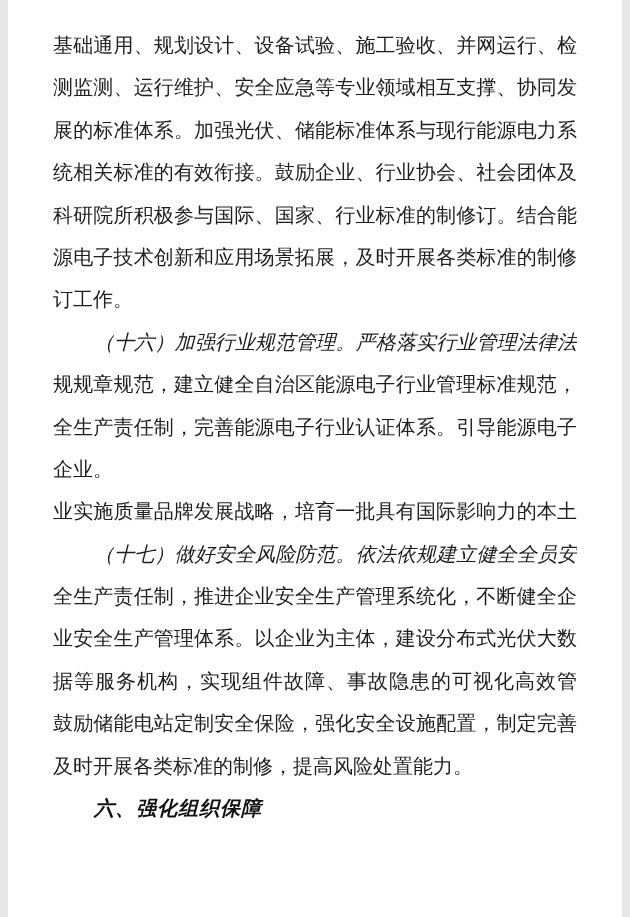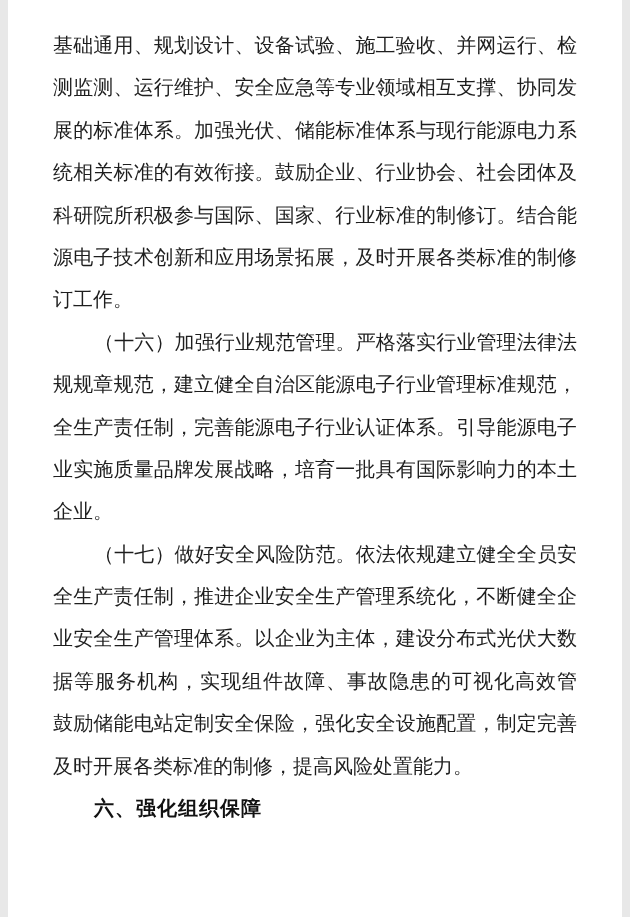--- a/index.html
+++ b/index.html
@@ -18,21 +18,21 @@
     color: #1e1e1e;
   }
   .para { margin: 0; padding: 0; }
   .line {
     text-align: justify;
     text-justify: inter-ideograph;
     height: 42.4px;
     overflow: hidden;
   }
   .line.full { text-align-last: justify; }
-  .line.indent { padding-left: 41px; }
+  .line.indent { padding-left: 41px; font-style: italic; }
   .seg-lead { font-weight: 500; }
   .line.heading {
     font-family: "Liberation Sans", "DejaVu Sans", sans-serif;
     font-weight: 700;
     color: #111111;
     letter-spacing: 1px;
     text-align: center;
     text-align-last: left;
   }
 </style>
@@ -47,22 +47,22 @@
         <div class="line full"><span class="seg-body">展的标准体系。加强光伏、储能标准体系与现行能源电力系</span></div>
         <div class="line full"><span class="seg-body">统相关标准的有效衔接。鼓励企业、行业协会、社会团体及</span></div>
         <div class="line full"><span class="seg-body">科研院所积极参与国际、国家、行业标准的制修订。结合能</span></div>
         <div class="line full"><span class="seg-body">源电子技术创新和应用场景拓展，及时开展各类标准的制修</span></div>
         <div class="line"><span class="seg-body">订工作。</span></div>
       </div>
       <div class="para">
         <div class="line full indent"><span class="seg-lead">（十六）加强行业规范管理。</span><span class="seg-body">严格落实行业管理法律法</span></div>
         <div class="line full"><span class="seg-body">规规章规范，建立健全自治区能源电子行业管理标准规范，</span></div>
         <div class="line full"><span class="seg-body">全生产责任制，完善能源电子行业认证体系。引导能源电子企</span></div>
+        <div class="line"><span class="seg-body">企业。</span></div>
         <div class="line full"><span class="seg-body">业实施质量品牌发展战略，培育一批具有国际影响力的本土</span></div>
-        <div class="line"><span class="seg-body">企业。</span></div>
       </div>
       <div class="para">
         <div class="line full indent"><span class="seg-lead">（十七）做好安全风险防范。</span><span class="seg-body">依法依规建立健全全员安</span></div>
         <div class="line full"><span class="seg-body">全生产责任制，推进企业安全生产管理系统化，不断健全企</span></div>
         <div class="line full"><span class="seg-body">业安全生产管理体系。以企业为主体，建设分布式光伏大数</span></div>
         <div class="line full"><span class="seg-body">据等服务机构，实现组件故障、事故隐患的可视化高效管理。</span></div>
         <div class="line full"><span class="seg-body">鼓励储能电站定制安全保险，强化安全设施配置，制定完善</span></div>
         <div class="line"><span class="seg-body">及时开展各类标准的制修，提高风险处置能力。</span></div>
       </div>
       <div class="para">

